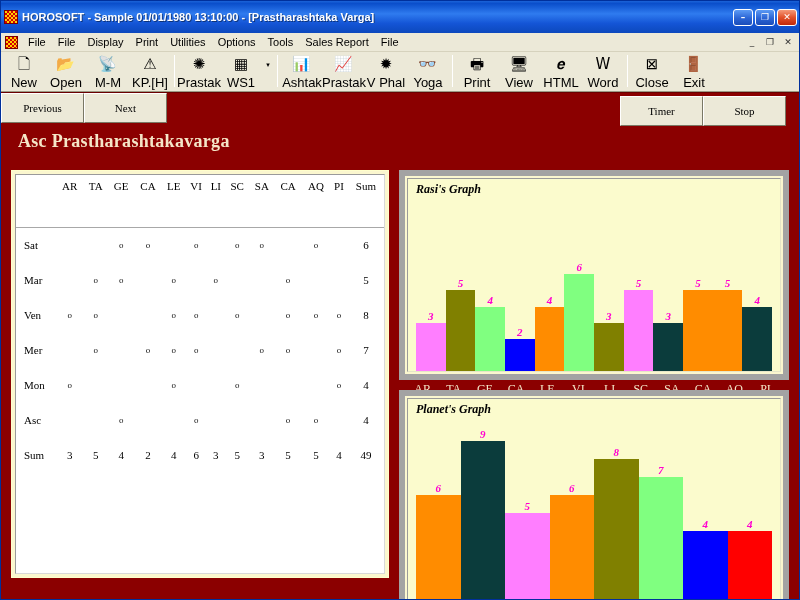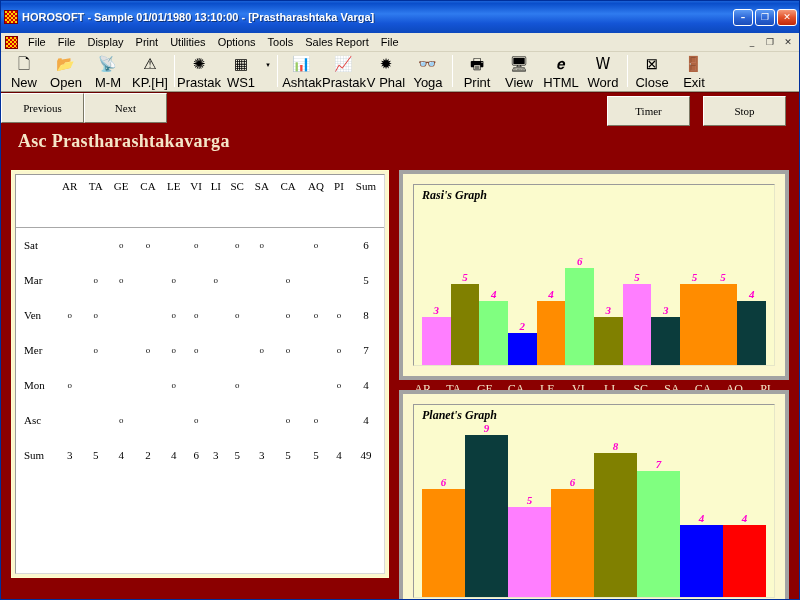--- a/index.html
+++ b/index.html
@@ -168,21 +168,20 @@
   .timerbtn {
     width: 83px; height: 30px;
     background: #ece9d8;
     border: 1px solid #ffffff;
     border-right-color: #7a7865;
     border-bottom-color: #7a7865;
     display: flex; align-items: center; justify-content: center;
     font-size: 11px; color: #000;
     font-family: "Liberation Serif", serif;
     cursor: default;
-    margin-left: 13px;
   }
 
   #page-title {
     position: absolute; left: 17px; top: 38px;
     color: #f5e6c8;
     font-size: 18px;
     font-weight: bold;
     font-family: "Liberation Serif", serif;
     letter-spacing: .3px;
   }
@@ -232,22 +231,22 @@
     padding-left: 8px;
     width: 40px;
   }
   table.grid td.dot { font-size: 9px; color: #111; }
   table.grid tr.sumrow td { font-size: 11px; }
 
   
   .graph-panel {
     position: absolute;
     background: #fbf7cf;
-    border: 4px solid #a3a3a3;
-    padding: 10px;
+    border: 6px solid #a3a3a3;
+    padding: 2px;
   }
   #rasi-panel  { left: 398px; top: 77px;  width: 390px; height: 210px; }
   #planet-panel{ left: 398px; top: 297px; width: 390px; height: 222px; }
 
   .graph-inner {
     width: 100%; height: 100%;
     background: #fbfbcd;
     border: 1px solid #9a9a9a;
     border-right-color: #e6e6c8;
     border-bottom-color: #e6e6c8;

